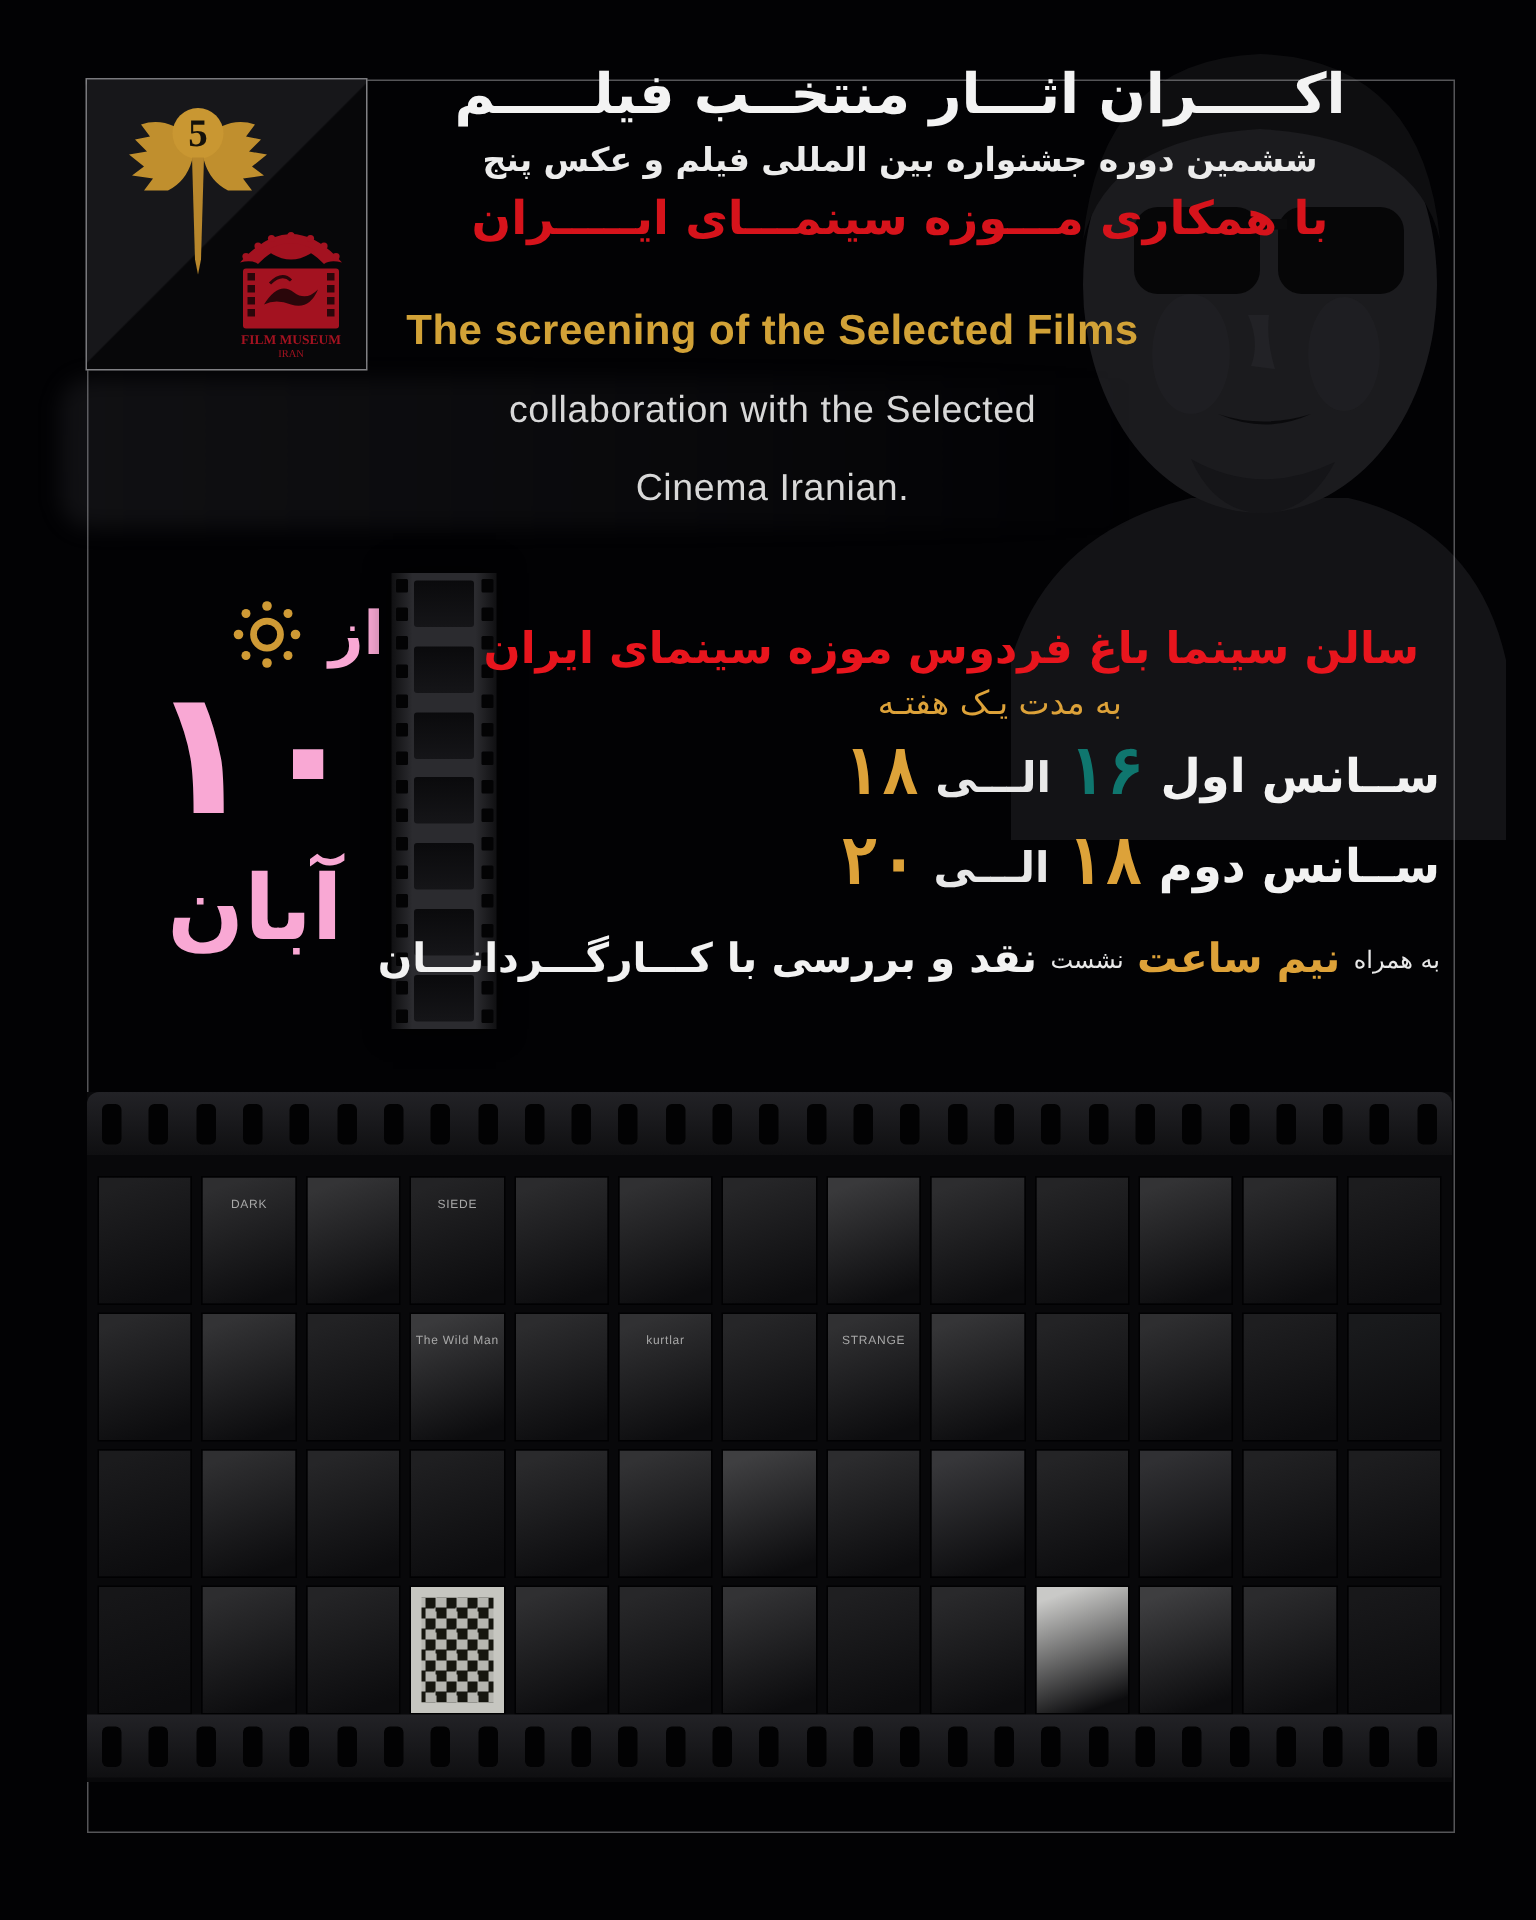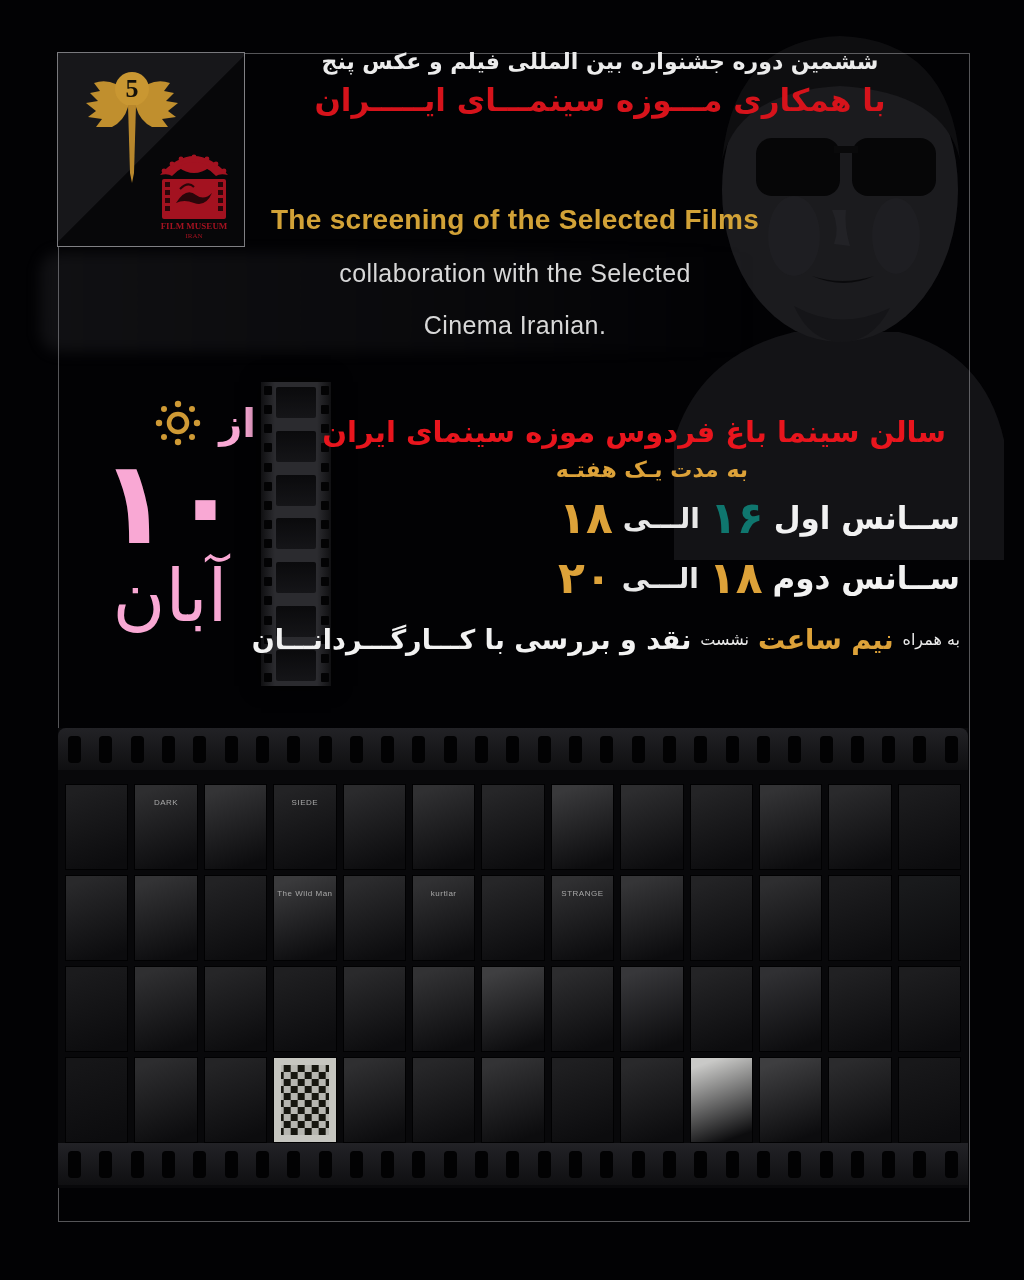--- a/index.html
+++ b/index.html
@@ -43,39 +43,39 @@
   .header-en{ position:absolute; left:95px; top:204px; width:840px; text-align:center; }
   .e-t1{ font-size:28px; font-weight:bold; letter-spacing:.3px;}
   .e-t2{ font-size:25px; color:#d8d8d8; margin-top:23px; font-weight:500; letter-spacing:.4px;}
   .e-t3{ font-size:25px; color:#d8d8d8; margin-top:23px; font-weight:500; letter-spacing:.4px;}
 
   
   .date-block{ position:absolute; left:78px; top:398px; width:184px; color:#f9a8d4; text-align:center;}
   .from-row{ display:flex; justify-content:flex-end; align-items:center; gap:16px; padding-right:6px;}
   .from-word{ font-size:40px; font-weight:bold; line-height:1;}
   .day{ font-size:116px; font-weight:bold; line-height:.92; margin-top:2px;}
-  .month{ font-size:72px; font-weight:normal; line-height:1.1; margin-top:0px;}
+  .month{ font-size:60px; font-weight:bold; line-height:1.1; margin-top:16px;}
 
   
   .vstrip{
     position:absolute; left:261px; top:382px; width:70px; height:304px;
     background:linear-gradient(90deg,#101012,#2b2b2f 20%,#2b2b2f 80%,#101012);
     display:flex; box-shadow:0 0 18px rgba(0,0,0,.8);
   }
   .vholes{ width:13px; display:flex; flex-direction:column; justify-content:space-between; padding:4px 0;}
   .vholes div{ width:8px; height:9px; margin:0 auto; background:#030304; border-radius:1px;}
   .vframes{ flex:1; display:flex; flex-direction:column; justify-content:space-between; padding:5px 2px;}
   .vframes div{ height:31px; background:linear-gradient(180deg,#0a0a0c,#151518); border-radius:2px;}
 
   
   .venue{ position:absolute; right:78px; top:415px; font-size:29px; font-weight:bold; letter-spacing:.5px;}
-  .duration{ position:absolute; right:276px; top:457px; font-size:22px; font-weight:bold;}
+  .duration{ position:absolute; right:276px; top:457px; font-size:22px; font-weight:normal;}
   .session{ position:absolute; right:64px; display:flex; align-items:center; gap:10px;}
   .session .s-name{ font-size:31px; font-weight:bold; color:#f2f2f2;}
-  .session .s-num{ font-size:44px; font-weight:bold; line-height:1;}
+  .session .s-num{ font-size:44px; font-weight:bold; line-height:1;font-family:Liberation Mono, monospace;}
   .session .s-sep{ font-size:28px; font-weight:bold; color:#e8e8e8;}
   .s1{ top:496px;} .s2{ top:556px;}
   .note{ position:absolute; right:64px; top:624px; display:flex; align-items:center; gap:9px;}
   .note .n-small{ font-size:16px; color:#e9e9e9;}
   .note .n-gold{ font-size:27px; font-weight:bold;}
   .note .n-big{ font-size:27px; font-weight:bold; color:#f2f2f2;}
 
   
   .collage{ position:absolute; left:58px; top:728px; width:910px; height:460px; background:#08080a;}
   .sprocket{
@@ -153,20 +153,21 @@
           <rect x="68" y="61" width="5" height="5"></rect>
         <path d="M26,58 q10,-16 20,-8 q8,6 16,-2 q-6,14 -18,10 q-10,-4 -18,0 Z"></path>
         <path d="M30,44 q8,-8 14,-2" stroke="#2a060a" stroke-width="2" fill="none"></path>
       </g>
       <text x="44" y="84" text-anchor="middle" font-family="Liberation Serif, serif" font-size="9" font-weight="bold" fill="#a31220">FILM MUSEUM</text>
       <text x="44" y="93" text-anchor="middle" font-family="Liberation Serif, serif" font-size="7" fill="#a31220">IRAN</text>
     </svg>
   </div>
 
   <div class="header-fa" dir="rtl">
+    <div class="h-t1">اکـــــران اثـــار منتخــب فیلـــــم</div>
     <div class="h-t2">ششمین دوره جشنواره بین المللی فیلم و عکس پنج</div>
     <div class="h-t3" id="collab-fa" style="color: rgb(214, 19, 27);">با همکاری مـــوزه سینمـــای ایـــــران</div>
   </div>
 
   <div class="header-en en">
     <div class="e-t1" id="en-gold" style="color: rgb(210, 162, 55);">The screening of the Selected Films</div>
     <div class="e-t2">collaboration with the Selected</div>
     <div class="e-t3">Cinema Iranian.</div>
   </div>
 

